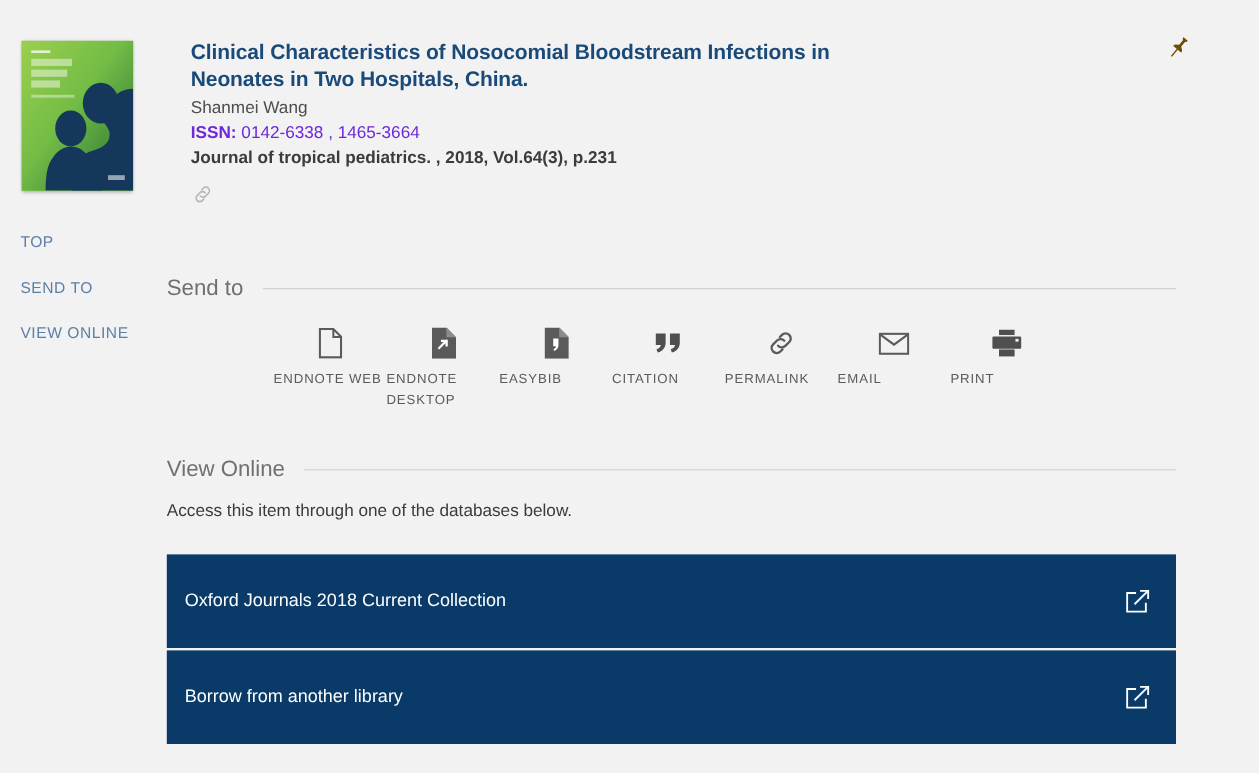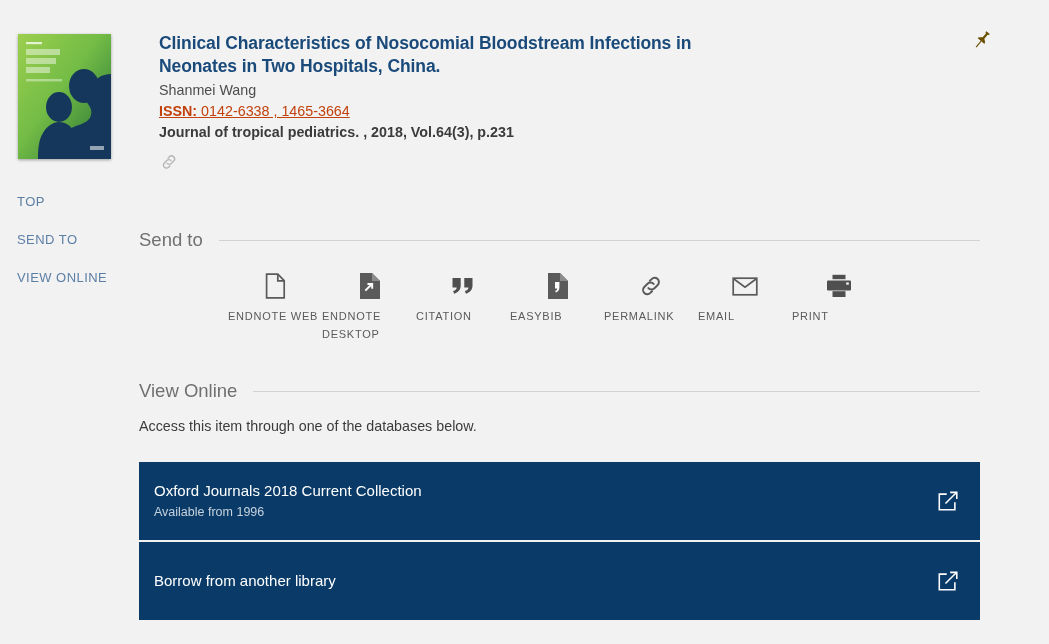--- a/index.html
+++ b/index.html
@@ -69,23 +69,22 @@
     display: block;
   }
   .rec-author {
     font-size: 14.3px;
     color: #4d4d4d;
     line-height: 21px;
     margin-top: 3px;
   }
   .rec-issn {
     font-size: 14.3px;
-    color: #c2410c;
+    color: #6d28d9;
     line-height: 21px;
-    text-decoration: underline;
   }
   .rec-issn b { font-weight: bold; }
   .rec-source {
     font-size: 14.3px;
     color: #3b3b3b;
     line-height: 21px;
     font-weight: bold;
   }
   .rec-linkicon {
     margin-top: 9px;
@@ -306,37 +305,37 @@
         <path d="M1 0h12l8 8v18H1z" fill="#5a5a5a"></path>
         <path d="M13 0l8 8h-8z" fill="#8c8c8c"></path>
         <path d="M7 17l6-6M9.4 11h3.8v3.8" stroke="#ffffff" stroke-width="1.9" stroke-linecap="square" fill="none"></path>
       </svg>
     </span>
     <span class="cap">ENDNOTE DESKTOP</span>
   </a>
 
   <a class="sendto-item" href="#">
     <span class="ico">
-      <svg width="24" height="18" viewBox="0 0 24 18" fill="#4f4f4f">
-        <path d="M1.5 1h8.2v7.6c0 4.3-2.7 7.1-6.6 8.2l-1-2.8c2.3-.7 3.5-2 3.6-3.6H1.5z"></path>
-        <path d="M13.3 1h8.2v7.6c0 4.3-2.7 7.1-6.6 8.2l-1-2.8c2.3-.7 3.5-2 3.6-3.6h-4.2z"></path>
-      </svg>
-    </span>
-    <span class="cap">CITATION</span>
-  </a>
-
-  <a class="sendto-item" href="#">
-    <span class="ico">
       <svg width="21" height="26" viewBox="0 0 21 26" fill="none">
         <path d="M1 0h12l8 8v18H1z" fill="#5a5a5a"></path>
         <path d="M13 0l8 8h-8z" fill="#8c8c8c"></path>
         <path d="M8 9h4.4v5.6c0 2.6-1.5 4.3-3.6 4.9l-.6-1.6c1.3-.4 2-1.3 2-2.4H8z" fill="#ffffff"></path>
       </svg>
     </span>
     <span class="cap">EASYBIB</span>
+  </a>
+
+  <a class="sendto-item" href="#">
+    <span class="ico">
+      <svg width="24" height="18" viewBox="0 0 24 18" fill="#4f4f4f">
+        <path d="M1.5 1h8.2v7.6c0 4.3-2.7 7.1-6.6 8.2l-1-2.8c2.3-.7 3.5-2 3.6-3.6H1.5z"></path>
+        <path d="M13.3 1h8.2v7.6c0 4.3-2.7 7.1-6.6 8.2l-1-2.8c2.3-.7 3.5-2 3.6-3.6h-4.2z"></path>
+      </svg>
+    </span>
+    <span class="cap">CITATION</span>
   </a>
 
   <a class="sendto-item" href="#">
     <span class="ico">
       <svg width="26" height="26" viewBox="0 0 24 24" fill="none" stroke="#5a5a5a" stroke-width="1.8" stroke-linecap="round">
         <path d="M9.6 13.9a3.9 3.9 0 0 0 5.6.2l3-3a3.9 3.9 0 1 0-5.6-5.5l-1.6 1.6"></path>
         <path d="M14.4 10.1a3.9 3.9 0 0 0-5.6-.2l-3 3a3.9 3.9 0 1 0 5.6 5.5l1.6-1.6"></path>
       </svg>
     </span>
     <span class="cap">PERMALINK</span>
@@ -370,21 +369,20 @@
   <div class="rule"></div>
 </div>
 
 <div class="vo-note">Access this item through one of the databases below.</div>
 
 <div class="db-list">
 
   <a class="db-row" href="#">
     <span class="db-texts">
       <span class="db-title" style="display:block">Oxford Journals 2018 Current Collection</span>
-      <span class="db-sub" style="display:block">Available from 1996</span>
     </span>
     <span class="db-ext">
       <svg width="22" height="22" viewBox="0 0 24 24" fill="none" stroke="#ffffff" stroke-width="1.7">
         <path d="M19.5 13.4v8.1H2.5V4.5h8.1"></path>
         <path d="M9.2 14.8L21 3"></path>
         <path d="M14.3 2.6H21.6V9.9"></path>
       </svg>
     </span>
   </a>
 

